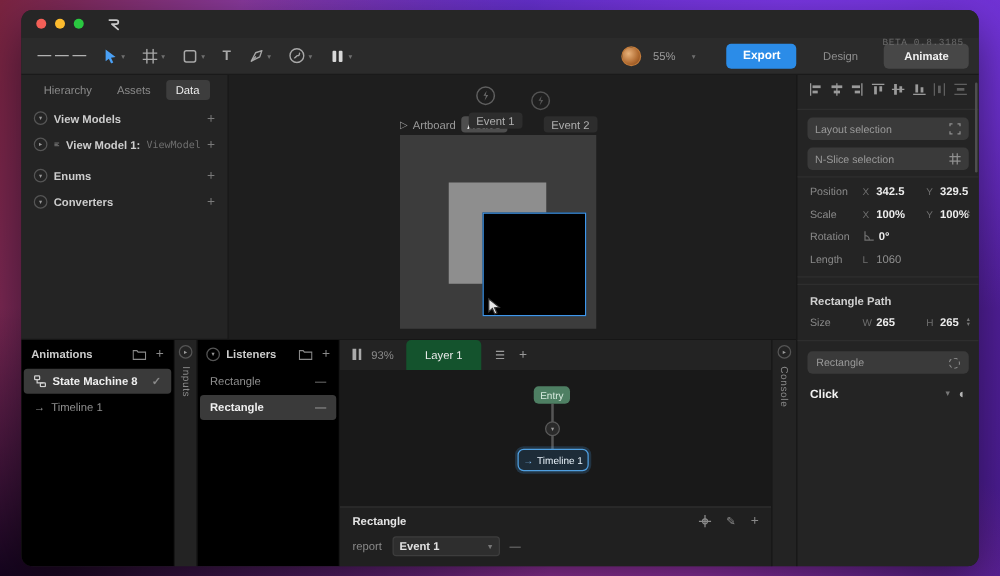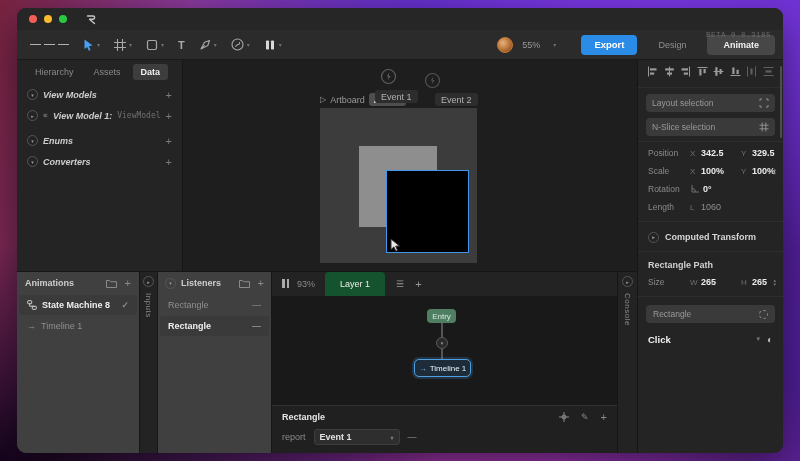--- a/index.html
+++ b/index.html
@@ -49,40 +49,40 @@
     padding:0 16px; border-radius:4px; display:flex; align-items:center; }
   
   .content { display:flex; height:393px; }
   .left-col { width:620px; display:flex; flex-direction:column;text-align:center; }
   .top-row { height:211px; display:flex; }
   .bottom-row { height:182px; display:flex; border-top:1px solid #161616; }
   
   .left-panel { width:166px; background:#242424; border-right:1px solid #161616; }
   .lp-tabs { height:24px; display:flex; align-items:center; padding:0 10px; gap:4px; }
   .lp-tab { padding:3px 8px; color:#8a8a8a; border-radius:3px; }
-  .lp-tab.active { background:#3d3d3d; color:#f0f0f0; font-weight:bold; }
+  .lp-tab.active { background:#3d3d3d; color:#f0f0f0; font-weight:normal; }
   .lp-row { height:21px; display:flex; align-items:center; padding:0 10px; gap:5px; }
   .disc { width:11px; height:11px; border:1px solid #555; border-radius:50%;
     display:flex; align-items:center; justify-content:center; color:#999; font-size:5px; flex:none; }
-  .lp-label { color:#cdcdcd; font-weight:bold; white-space:nowrap;font-style:italic; }
+  .lp-label { color:#cdcdcd; font-weight:bold; white-space:nowrap; }
   .vm-value { color:#6f6f6f; font-family:"DejaVu Sans Mono", monospace; font-size:8px; }
   .lp-plus { margin-left:auto; color:#7a7a7a; font-size:11px; }
   
   .canvas { flex:1; background:#1e1e1e; position:relative; overflow:hidden; }
   .artboard { position:absolute; left:137px; top:48px; width:157px; height:155px; background:#3c3c3c; }
   .gray-rect { position:absolute; left:176px; top:86px; width:78px; height:81px; background:#8e8e8e; }
   .black-square { position:absolute; left:203px; top:110px; width:83px; height:83px; background:#000;
     border:1.5px solid #3f96ea; }
   .ab-label-row { position:absolute; left:137px; top:33px; display:flex; align-items:center; gap:4px; color:#9a9a9a; }
   .active-chip { background:#4e4e4e; color:#e8e8e8; font-weight:bold; padding:1.5px 5px; border-radius:3px; }
   .event-icon { position:absolute; width:17px; height:17px; }
   .event-label { position:absolute; background:#2d2d2d; color:#b0b0b0; padding:1.5px 6px; border-radius:3px; }
   .cursor-svg { position:absolute; left:207px; top:178px; }
   
-  .bl-panel { background:#404040; border-right:1px solid #161616; }
+  .bl-panel { background:#000000; border-right:1px solid #161616; }
   .animations-panel { width:123px; }
   .listeners-panel { width:114px; }
   .bl-header { height:22px; display:flex; align-items:center; padding:0 8px; gap:5px; }
   .bl-title { font-weight:bold; color:#cdcdcd; }
   .hdr-icons { margin-left:auto; display:flex; gap:8px; align-items:center; color:#8a8a8a; }
   .bl-row { height:20px; display:flex; align-items:center; gap:5px; padding:0 8px; color:#8f8f8f; margin:1px 2px; border-radius:3px; white-space:nowrap; }
   .bl-row.selected { background:#3a3a3a; color:#efefef; font-weight:bold; }
   .bl-row .trail { margin-left:auto; color:#8a8a8a; }
   .strip { width:18px; background:#232323; border-right:1px solid #161616; display:flex; flex-direction:column; align-items:center; padding-top:4px; }
   .console-strip { width:20px; border-right:none; border-left:1px solid #161616; }
@@ -489,26 +489,20 @@
           </svg>
         <span class="val">0°</span>
       </div>
       <div class="rp-row">
         <span class="rp-label">Length</span>
         <span class="axis">L</span>
         <span class="val dim">1060</span>
       </div>
       <div class="divider"></div>
 
-      <div class="rp-disc-row">
-        <span class="disc">
-            <span>▸</span>
-          </span>
-        <span>Computed Transform</span>
-      </div>
       <div class="divider"></div>
 
       <div class="rp-sec-label">Rectangle Path</div>
       <div class="rp-row">
         <span class="rp-label">Size</span>
         <span class="axis">W</span>
         <span class="val">265</span>
         <span class="axis">H</span>
         <span class="val">265</span>
         <span class="stepper">

